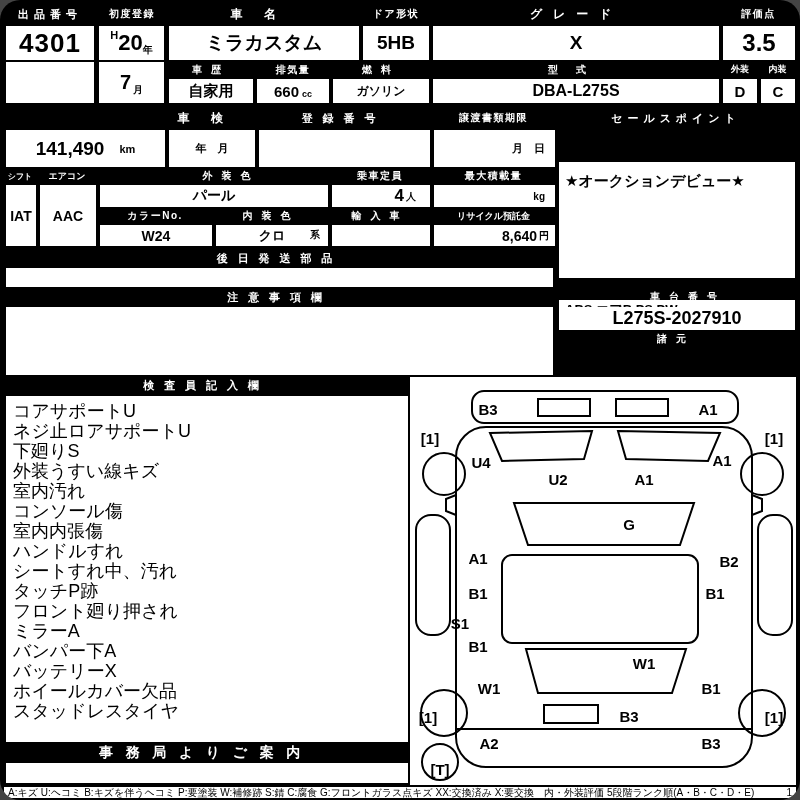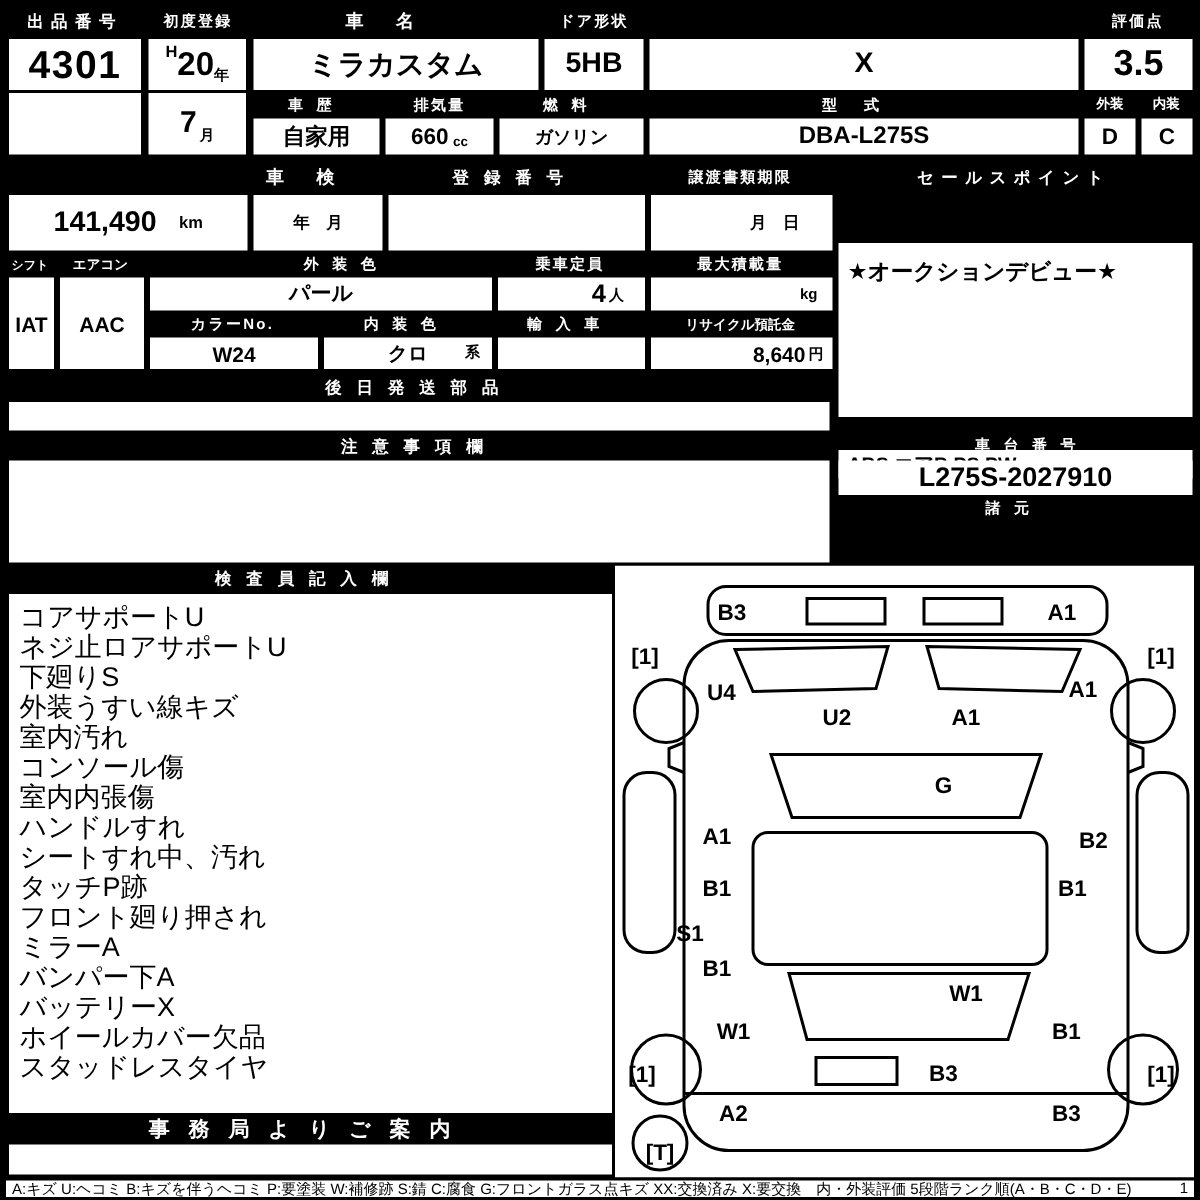--- a/index.html
+++ b/index.html
@@ -1,17 +1,17 @@
 <!DOCTYPE html>
 <html lang="ja"><head>
 <meta charset="utf-8">
 <style>
   * { box-sizing: border-box; margin: 0; padding: 0; }
   body { background:#444; font-family:"Liberation Sans","DejaVu Sans",sans-serif; }
-  #sheet { position:relative; width:800px; height:800px; background:#000; overflow:hidden; }
+  #sheet { position:relative; width:800px; height:800px; background:#000; overflow:hidden;border-radius:20px; }
   .c { position:absolute; }
   .hdr { color:#fff; font-weight:bold; display:flex; align-items:center; justify-content:center; white-space:nowrap; }
   .val { background:#fff; color:#000; font-weight:bold; display:flex; align-items:center; justify-content:center; white-space:nowrap; }
   .wbox { background:#fff; }
   .left  { justify-content:flex-start;margin-top:32px; }
   .right { justify-content:flex-end; }
   .topalign { align-items:flex-start; }
   .sp0 { letter-spacing:.15em; }
   .sp1 { letter-spacing:.45em; }
   .sp2 { letter-spacing:.9em; }
@@ -23,20 +23,21 @@
 </style>
 </head>
 <body>
 
 <div id="sheet">
 
   <div class="c hdr sp1" style="left:4px;top:4px;width:92px;height:20px;font-size:11px">出品番号</div>
   <div class="c hdr sp0" style="left:98px;top:4px;width:68px;height:20px;font-size:10px">初度登録</div>
   <div class="c hdr sp3" style="left:168px;top:4px;width:192px;height:20px;font-size:12px">車名</div>
   <div class="c hdr sp0" style="left:362px;top:4px;width:68px;height:20px;font-size:10px">ドア形状</div>
+  <div class="c hdr sp2" style="left:432px;top:4px;width:288px;height:20px;font-size:12px">グレード</div>
   <div class="c hdr sp0" style="left:722px;top:4px;width:73px;height:20px;font-size:10px">評価点</div>
 
   <div class="c val" style="left:6px;top:26px;width:88px;height:34px;font-size:26px;letter-spacing:1px">4301</div>
   <div class="c val" style="left:99px;top:26px;width:65px;height:34px">
     <span style="font-size:11px;align-self:flex-start;margin-top:3px">H</span>
     <span style="font-size:22px">20</span>
     <span style="font-size:10px;align-self:flex-end;margin-bottom:3px">年</span>
   </div>
   <div class="c val" style="left:169px;top:26px;width:190px;height:34px;font-size:19px">ミラカスタム</div>
   <div class="c val" style="left:363px;top:26px;width:66px;height:34px;font-size:19px">5HB</div>
@@ -66,21 +67,21 @@
 
   <div class="c val" style="left:6px;top:130px;width:159px;height:37px">
     <span style="font-size:19px">141,490</span>
     <span style="font-size:11px;margin-left:15px">km</span>
   </div>
   <div class="c hdr sp3" style="left:167px;top:108px;width:88px;height:20px;font-size:12px">車検</div>
   <div class="c val" style="left:169px;top:130px;width:86px;height:37px;font-size:11px">年　月</div>
   <div class="c hdr sp2" style="left:257px;top:108px;width:173px;height:20px;font-size:11px">登録番号</div>
   <div class="c val" style="left:259px;top:130px;width:171px;height:37px"></div>
   <div class="c hdr sp0" style="left:432px;top:108px;width:123px;height:20px;font-size:10px">譲渡書類期限</div>
-  <div class="c val right" style="left:434px;top:130px;width:121px;height:37px;font-size:11px;padding-right:22px">月　日</div>
+  <div class="c val right" style="left:434px;top:130px;width:121px;height:37px;font-size:11px;padding-right:10px">月　日</div>
   <div class="c hdr sp1" style="left:557px;top:108px;width:238px;height:20px;font-size:11px">セールスポイント</div>
   <div class="c val left topalign" style="left:559px;top:130px;width:236px;height:116px;font-size:15px;padding:10px 0 0 6px">★オークションデビュー★</div>
 
   <div class="c hdr" style="left:4px;top:169px;width:32px;height:14px;font-size:8px">シフト</div>
   <div class="c hdr" style="left:38px;top:169px;width:58px;height:14px;font-size:9px">エアコン</div>
   <div class="c hdr sp2" style="left:116px;top:169px;width:230px;height:14px;font-size:10px">外装色</div>
   <div class="c hdr sp0" style="left:330px;top:169px;width:100px;height:14px;font-size:10px">乗車定員</div>
   <div class="c hdr sp0" style="left:432px;top:169px;width:123px;height:14px;font-size:10px">最大積載量</div>
 
   <div class="c val" style="left:6px;top:185px;width:30px;height:61px;font-size:14px">IAT</div>

